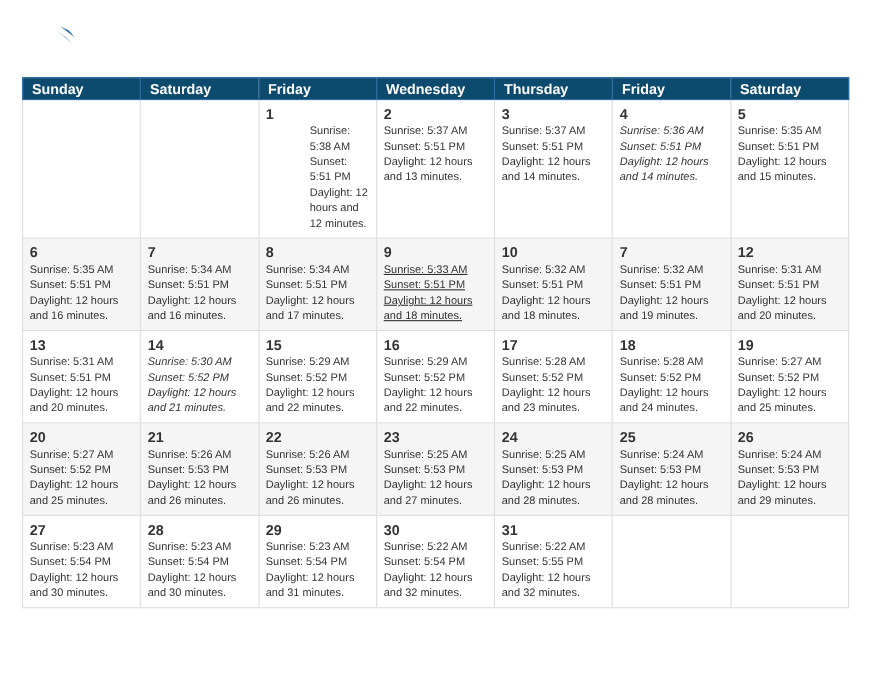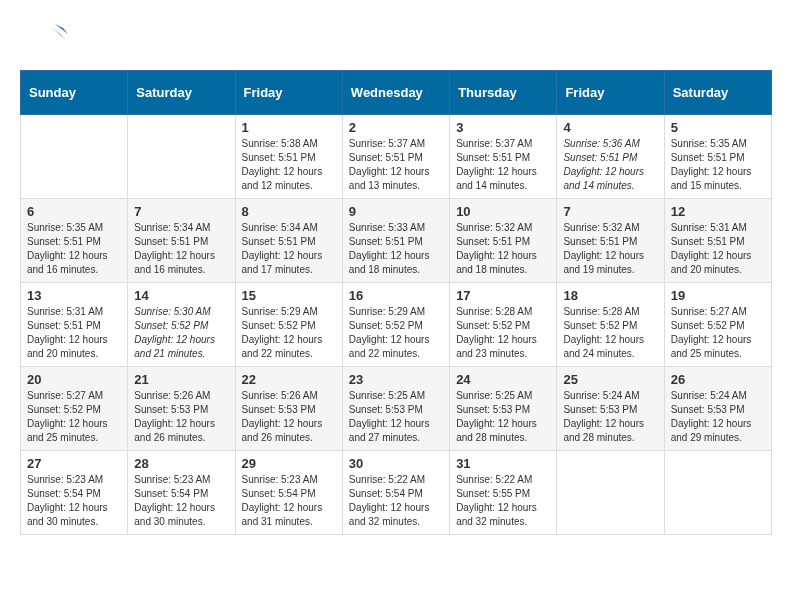--- a/index.html
+++ b/index.html
@@ -31,24 +31,24 @@
     .location-title {
       font-size: 16px;
       color: #555;
     }
     .calendar {
       width: 100%;
       border-collapse: collapse;
       border: 1px solid #ccc;
     }
     .calendar th {
-      background-color: #0369a1;
+      background-color: #0c4a6e;
       color: #fff;
       text-align: left;
-      padding: 14px 8px;
+      padding: 2px 8px;
       font-size: 13px;
       border: 1px solid #2e6da4;
     }
     .calendar td {
       vertical-align: top;
       border: 1px solid #ddd;
       padding: 5px 6px;
       width: calc(100% / 7);
       min-height: 90px;
       font-size: 10.5px;
@@ -111,21 +111,21 @@
         <th>Friday</th>
         <th>Saturday</th>
       </tr>
   </thead>
   <tbody id="calendar-body">
   <tr>
         <td class="empty-cell"></td>
         <td class="empty-cell"></td>
         <td>
           <span class="day-number">1</span>
-          <div class="day-info" style="white-space: pre-line;">Sunrise: 5:38 AM
+          <div class="day-info" style="white-space: pre-line; margin-left: 40px;">Sunrise: 5:38 AM
 Sunset: 5:51 PM
 Daylight: 12 hours and 12 minutes.</div>
         </td>
         <td>
           <span class="day-number">2</span>
           <div class="day-info" style="white-space: pre-line;">Sunrise: 5:37 AM
 Sunset: 5:51 PM
 Daylight: 12 hours and 13 minutes.</div>
         </td>
         <td>
@@ -161,21 +161,21 @@
 Daylight: 12 hours and 16 minutes.</div>
         </td>
         <td>
           <span class="day-number">8</span>
           <div class="day-info" style="white-space: pre-line;">Sunrise: 5:34 AM
 Sunset: 5:51 PM
 Daylight: 12 hours and 17 minutes.</div>
         </td>
         <td>
           <span class="day-number">9</span>
-          <div class="day-info" style="white-space: pre-line;">Sunrise: 5:33 AM
+          <div class="day-info" style="white-space: pre-line; text-decoration: underline;">Sunrise: 5:33 AM
 Sunset: 5:51 PM
 Daylight: 12 hours and 18 minutes.</div>
         </td>
         <td>
           <span class="day-number">10</span>
           <div class="day-info" style="white-space: pre-line;">Sunrise: 5:32 AM
 Sunset: 5:51 PM
 Daylight: 12 hours and 18 minutes.</div>
         </td>
         <td>

